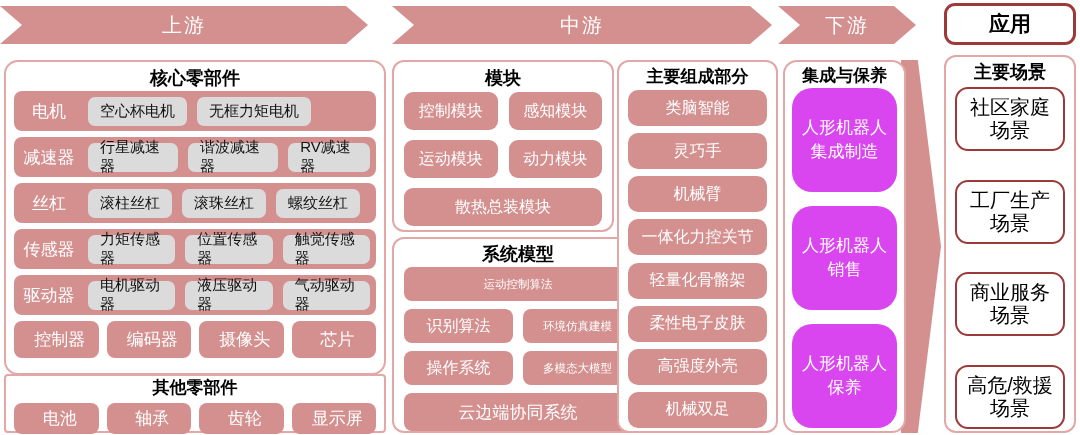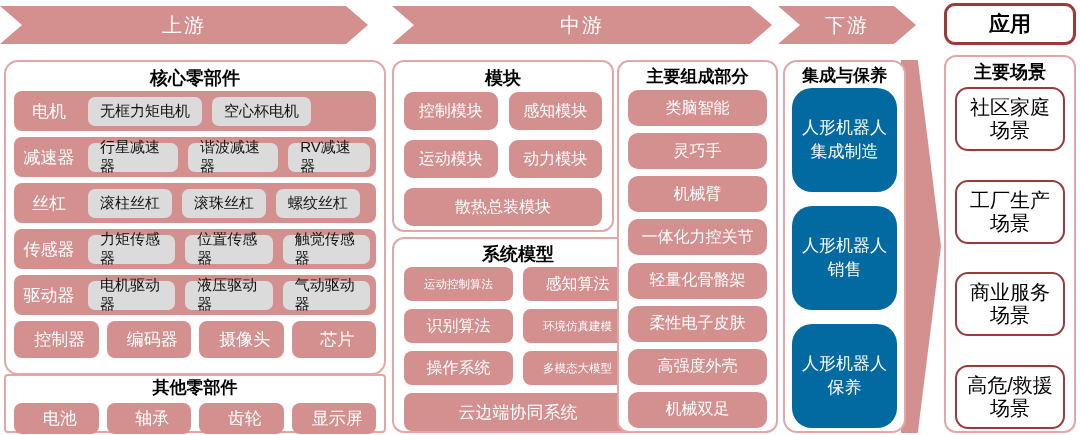--- a/index.html
+++ b/index.html
@@ -83,21 +83,21 @@
   }
   
   #ds-arrow{
     position:absolute;left:901px;top:60px;width:40px;height:373px;background:#d48f8f;
     clip-path:polygon(0 0, 42% 0, 100% 50%, 42% 100%, 0 100%);
   }
   #ds-panel{left:783px;top:60px;width:123px;height:373px;border-radius:14px;padding:2px 7px;}
   #ds-panel .section-title{font-size:17px;height:24px;line-height:24px;}
   #ds-list{display:flex;flex-direction:column;justify-content:space-between;height:340px;}
   .dsbox{
-    height:104px;background:#0369a1;border-radius:20px;color:#fff;font-size:17px;
+    height:104px;background:#d946ef;border-radius:20px;color:#fff;font-size:17px;
     display:flex;align-items:center;justify-content:center;text-align:center;
     white-space:pre-line;line-height:24px;
   }
   
   #scenes-panel{left:944px;top:55px;width:132px;height:378px;border-radius:12px;padding:2px 9px;}
   #scenes-panel .section-title{font-size:18px;height:26px;line-height:26px;}
   #scenes-list{display:flex;flex-direction:column;justify-content:space-between;height:344px;padding-top:2px;box-sizing:border-box;}
   .scene-box{
     height:64px;background:#fff;border:2.5px solid #9c3a3a;border-radius:13px;
     color:#000000;font-size:20px;display:flex;align-items:center;justify-content:center;
@@ -110,22 +110,22 @@
 <div id="chev-up" class="chev">上游</div>
 <div id="chev-mid" class="chev">中游</div>
 <div id="chev-down" class="chev">下游</div>
 <div id="app-box">应用</div>
 
 <div id="core-panel" class="panel">
   <div class="section-title">核心零部件</div>
 
   <div class="core-row">
     <div class="row-label">电机</div>
+    <div class="gchip">空心杯电机</div>
     <div class="gchip">无框力矩电机</div>
-    <div class="gchip">空心杯电机</div>
   </div>
 
   <div class="core-row">
     <div class="row-label">减速器</div>
     <div class="gchip">行星减速器</div>
     <div class="gchip">谐波减速器</div>
     <div class="gchip">RV减速器</div>
   </div>
 
   <div class="core-row">
@@ -177,21 +177,20 @@
     <div class="mbox">运动模块</div>
     <div class="mbox">动力模块</div>
   </div>
   <div class="mbox full">散热总装模块</div>
 </div>
 
 <div id="system-panel" class="panel">
   <div class="section-title">系统模型</div>
   <div class="duo">
     <div class="sbox small">运动控制算法</div>
-    <div class="sbox">感知算法</div>
   </div>
   <div class="duo">
     <div class="sbox">识别算法</div>
     <div class="sbox small">环境仿真建模</div>
   </div>
   <div class="duo">
     <div class="sbox">操作系统</div>
     <div class="sbox small">多模态大模型</div>
   </div>
   <div class="sbox full">云边端协同系统</div>

